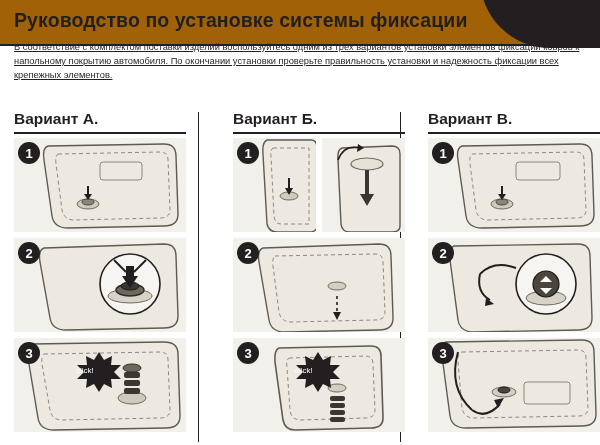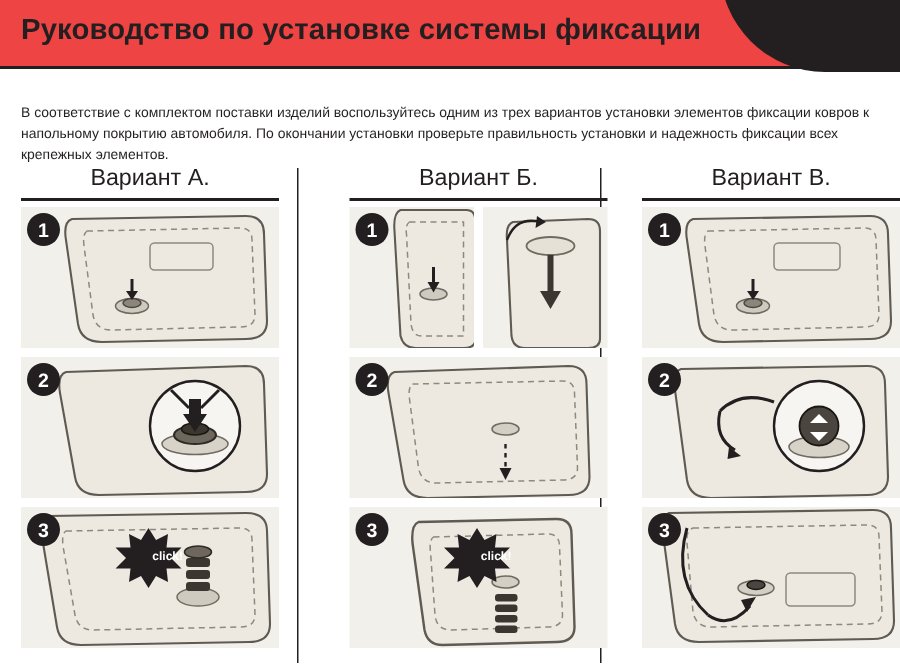--- a/index.html
+++ b/index.html
@@ -9,41 +9,41 @@
     font-family:"Liberation Sans", sans-serif;
     color:#1a1a1a;
     overflow:hidden;
     position:relative;
   }
   .page{position:relative;width:600px;height:445px;}
 
   
   .header{
     position:absolute;left:0;top:0;width:600px;height:46px;
-    background:#ef4444;
+    background:#a16207;
     border-bottom:2px solid #231f20;
     box-sizing:border-box;
   }
   .header-title{
     position:absolute;left:14px;top:9px;
     font-size:19.5px;font-weight:bold;letter-spacing:.1px;
     color:#231f20;
     white-space:nowrap;
   }
   .header-blob{
     position:absolute;right:0;top:-26px;
     width:120px;height:74px;
     background:#231f20;
     border-radius:0 0 0 70px;
   }
 
   
   .intro{
-    position:absolute;left:14px;top:68px;width:572px;
-    font-size:9.3px;line-height:14.2px;color:#231f20;
+    position:absolute;left:14px;top:40px;width:572px;
+    font-size:9.3px;line-height:14.2px;color:#231f20;text-decoration:underline;
   }
 
   
   .columns{
     position:absolute;left:0;top:110px;width:600px;height:335px;
   }
   .col{
     position:absolute;top:0;width:172px;height:335px;
   }
   .col-a{left:14px;}
@@ -52,22 +52,22 @@
 
   .col-divider{
     position:absolute;top:112px;width:1px;height:330px;
     background:#231f20;
   }
   .div-1{left:198px;}
   .div-2{left:400px;}
 
   .col-title{
     position:absolute;left:0;top:0;width:172px;
-    text-align:center;
-    font-size:15.5px;font-weight:normal;color:#231f20;
+    text-align:left;
+    font-size:15.5px;font-weight:bold;color:#231f20;
   }
   .col-rule{
     position:absolute;left:0;top:22px;width:172px;height:2px;
     background:#231f20;
   }
 
   .panel{
     position:absolute;left:0;width:172px;height:94px;
     background:#f2f0eb;
     overflow:hidden;
@@ -88,23 +88,23 @@
   .mat{position:absolute;inset:0;}
   svg{display:block;}
 
   .click-burst{
     position:absolute;
     width:46px;height:40px;
     z-index:8;
   }
   .click-label{
     position:absolute;
-    width:46px;text-align:right;
+    width:46px;text-align:left;
     top:14px;left:0;
-    font-size:8px;font-weight:bold;color:#ffffff;
+    font-size:8px;font-weight:normal;color:#ffffff;
     z-index:9;
   }
 </style>
 </head>
 <body>
 
 <div class="page">
 
   <div class="header">
     <div class="header-blob"></div>

